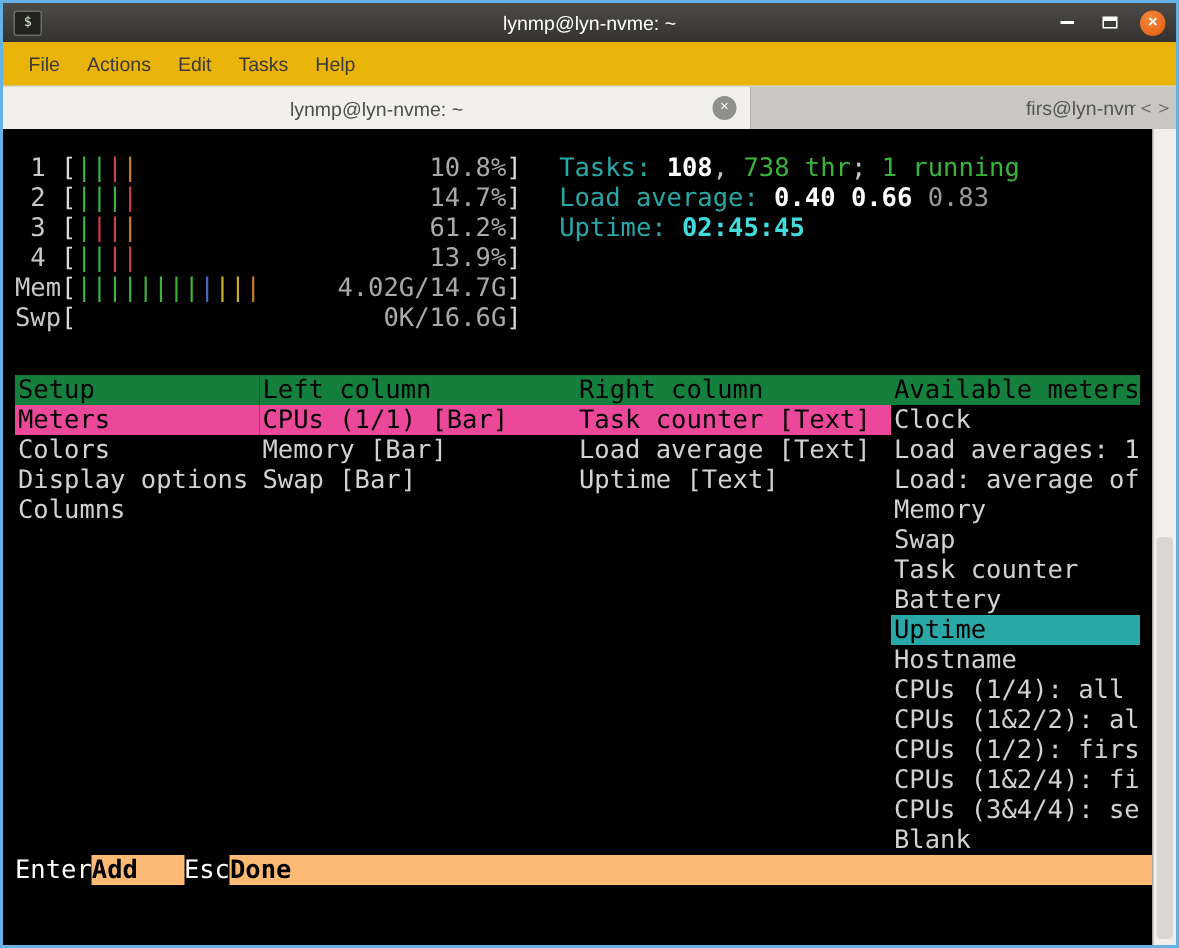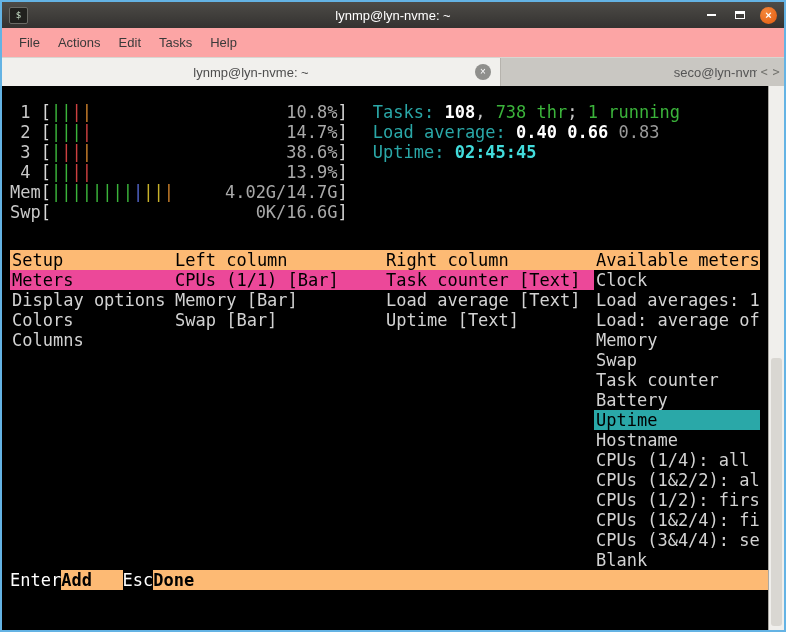--- a/index.html
+++ b/index.html
@@ -15,21 +15,21 @@
     display:flex;align-items:center;justify-content:center;z-index:1;}
   .app-icon-glyph{color:#cfe8cf;font-size:9px;font-family:"DejaVu Sans Mono",monospace;line-height:1;}
   .controls{margin-left:auto;display:flex;align-items:center;gap:11px;z-index:1;}
   .ctl{width:18px;height:18px;display:flex;align-items:center;justify-content:center;cursor:default;}
   .minbar{width:9px;height:2px;background:#fff;}
   .maxbox{width:10px;height:8px;border:1px solid #fff;border-top:3px solid #fff;box-sizing:border-box;}
   .ctl.close{background:radial-gradient(circle at 35% 30%, #f5873b, #e25c0f);border-radius:50%;
     color:#fff;font-size:11px;font-weight:bold;width:17px;height:17px;}
 
   
-  .menubar{height:29px;background:#fca5a5;display:flex;align-items:center;padding-left:8px;
+  .menubar{height:29px;background:#eab308;display:flex;align-items:center;padding-left:8px;
     font-size:13px;color:#3a3a3a;border-bottom:1px solid #d8d6d1;}
   .menu-item{padding:0 9px;}
 
   
   .tabbar{height:28px;background:#d3d1cc;display:flex;align-items:stretch;position:relative;
     font-size:13px;color:#4d4d4d;border-bottom:1px solid #b6b3ad;}
   .tab.active{width:498px;background:#f1f0ed;border-right:1px solid #b6b3ad;display:flex;
     align-items:center;justify-content:center;position:relative;}
   .tab-close{position:absolute;right:9px;top:6px;width:16px;height:16px;border-radius:50%;
     background:#8f8f8c;color:#fff;font-size:10px;line-height:16px;text-align:center;}
@@ -65,21 +65,21 @@
   .seg-cyan{color:#2aa7a7}
   .seg-wb{color:#ffffff;font-weight:bold}
   .seg-green{color:#3bb43b}
   .seg-def{color:#c8c8c8}
   .seg-dim{color:#9a9a9a}
   .seg-cyanb{color:#42dcdc;font-weight:bold}
 
   
   .panels{display:flex;margin-top:28px;}
   .col1{width:163px}.col2{width:211px}.col3{width:210px}.col4{width:166px}
-  .phead{background:#fdba74;color:#000;height:20px;padding-left:2px;white-space:pre;}
+  .phead{background:#15803d;color:#000;height:20px;padding-left:2px;white-space:pre;}
   .pitem{height:20px;padding-left:2px;color:#d2d2d2;white-space:pre;overflow:hidden;}
   .sel-gray{background:#ec4899;color:#000;}
   .sel-cyan{background:#2aa8a8;color:#000;}
 
   
   .fnbar{display:flex;height:20px;}
   .fnkey{color:#ffffff;white-space:pre;}
   .fnact{background:#fdba74;color:#000;white-space:pre;font-weight:bold;}
   .fnact.fixed{width:6ch;}
   .fnact.grow{flex:1;}
@@ -112,51 +112,51 @@
       <div class="menu-item">Tasks</div>
       <div class="menu-item">Help</div>
     </div>
 
   <div class="tabbar">
     <div class="tab active">
       <span class="tab-title">lynmp@lyn-nvme: ~</span>
       <span class="tab-close">×</span>
     </div>
     <div class="tab inactive">
-      <span class="tab-title-trunc">seco@lyn-nvm</span>
+      <span class="tab-title-trunc">firs@lyn-nvm</span>
     </div>
     <div class="tab-arrows">
       <span class="arrow">&lt;</span>
       <span class="arrow">&gt;</span>
     </div>
   </div>
 
   <div class="termwrap">
     <div class="term">
       <div class="meters-area">
         <div class="meters-left">
             <div class="mrow"><span class="mlabel"> 1 </span><span class="mbracket">[</span><span class="mbar"><span class="mpipes"><span class="pipe-green">|</span><span class="pipe-green">|</span><span class="pipe-red">|</span><span class="pipe-orange">|</span></span><span class="mval">10.8%</span></span><span class="mbracket">]</span></div>
             <div class="mrow"><span class="mlabel"> 2 </span><span class="mbracket">[</span><span class="mbar"><span class="mpipes"><span class="pipe-green">|</span><span class="pipe-green">|</span><span class="pipe-green">|</span><span class="pipe-red">|</span></span><span class="mval">14.7%</span></span><span class="mbracket">]</span></div>
-            <div class="mrow"><span class="mlabel"> 3 </span><span class="mbracket">[</span><span class="mbar"><span class="mpipes"><span class="pipe-green">|</span><span class="pipe-red">|</span><span class="pipe-red">|</span><span class="pipe-orange">|</span></span><span class="mval">38.6%</span></span><span class="mbracket">]</span></div>
+            <div class="mrow"><span class="mlabel"> 3 </span><span class="mbracket">[</span><span class="mbar"><span class="mpipes"><span class="pipe-green">|</span><span class="pipe-red">|</span><span class="pipe-red">|</span><span class="pipe-orange">|</span></span><span class="mval">61.2%</span></span><span class="mbracket">]</span></div>
             <div class="mrow"><span class="mlabel"> 4 </span><span class="mbracket">[</span><span class="mbar"><span class="mpipes"><span class="pipe-green">|</span><span class="pipe-green">|</span><span class="pipe-red">|</span><span class="pipe-red">|</span></span><span class="mval">13.9%</span></span><span class="mbracket">]</span></div>
             <div class="mrow"><span class="mlabel">Mem</span><span class="mbracket">[</span><span class="mbar"><span class="mpipes"><span class="pipe-green">|</span><span class="pipe-green">|</span><span class="pipe-green">|</span><span class="pipe-green">|</span><span class="pipe-green">|</span><span class="pipe-green">|</span><span class="pipe-green">|</span><span class="pipe-green">|</span><span class="pipe-blue">|</span><span class="pipe-yellow">|</span><span class="pipe-yellow">|</span><span class="pipe-orange">|</span></span><span class="mval">4.02G/14.7G</span></span><span class="mbracket">]</span></div>
             <div class="mrow"><span class="mlabel">Swp</span><span class="mbracket">[</span><span class="mbar"><span class="mpipes"></span><span class="mval">0K/16.6G</span></span><span class="mbracket">]</span></div>
           </div>
         <div class="stats">
             <div class="srow"><span class="seg-cyan">Tasks: </span><span class="seg-wb">108</span><span class="seg-def">, </span><span class="seg-green">738 thr</span><span class="seg-def">; </span><span class="seg-green">1 running</span></div>
             <div class="srow"><span class="seg-cyan">Load average: </span><span class="seg-wb">0.40 </span><span class="seg-wb">0.66 </span><span class="seg-dim">0.83</span></div>
             <div class="srow"><span class="seg-cyan">Uptime: </span><span class="seg-cyanb">02:45:45</span></div>
           </div>
       </div>
       <div class="panels">
           <div class="panel col1">
             <div class="phead">Setup</div>
             <div class="pitem sel-gray">Meters</div>
+            <div class="pitem">Colors</div>
             <div class="pitem">Display options</div>
-            <div class="pitem">Colors</div>
             <div class="pitem">Columns</div>
           </div>
           <div class="panel col2">
             <div class="phead">Left column</div>
             <div class="pitem sel-gray">CPUs (1/1) [Bar]</div>
             <div class="pitem">Memory [Bar]</div>
             <div class="pitem">Swap [Bar]</div>
           </div>
           <div class="panel col3">
             <div class="phead">Right column</div>

